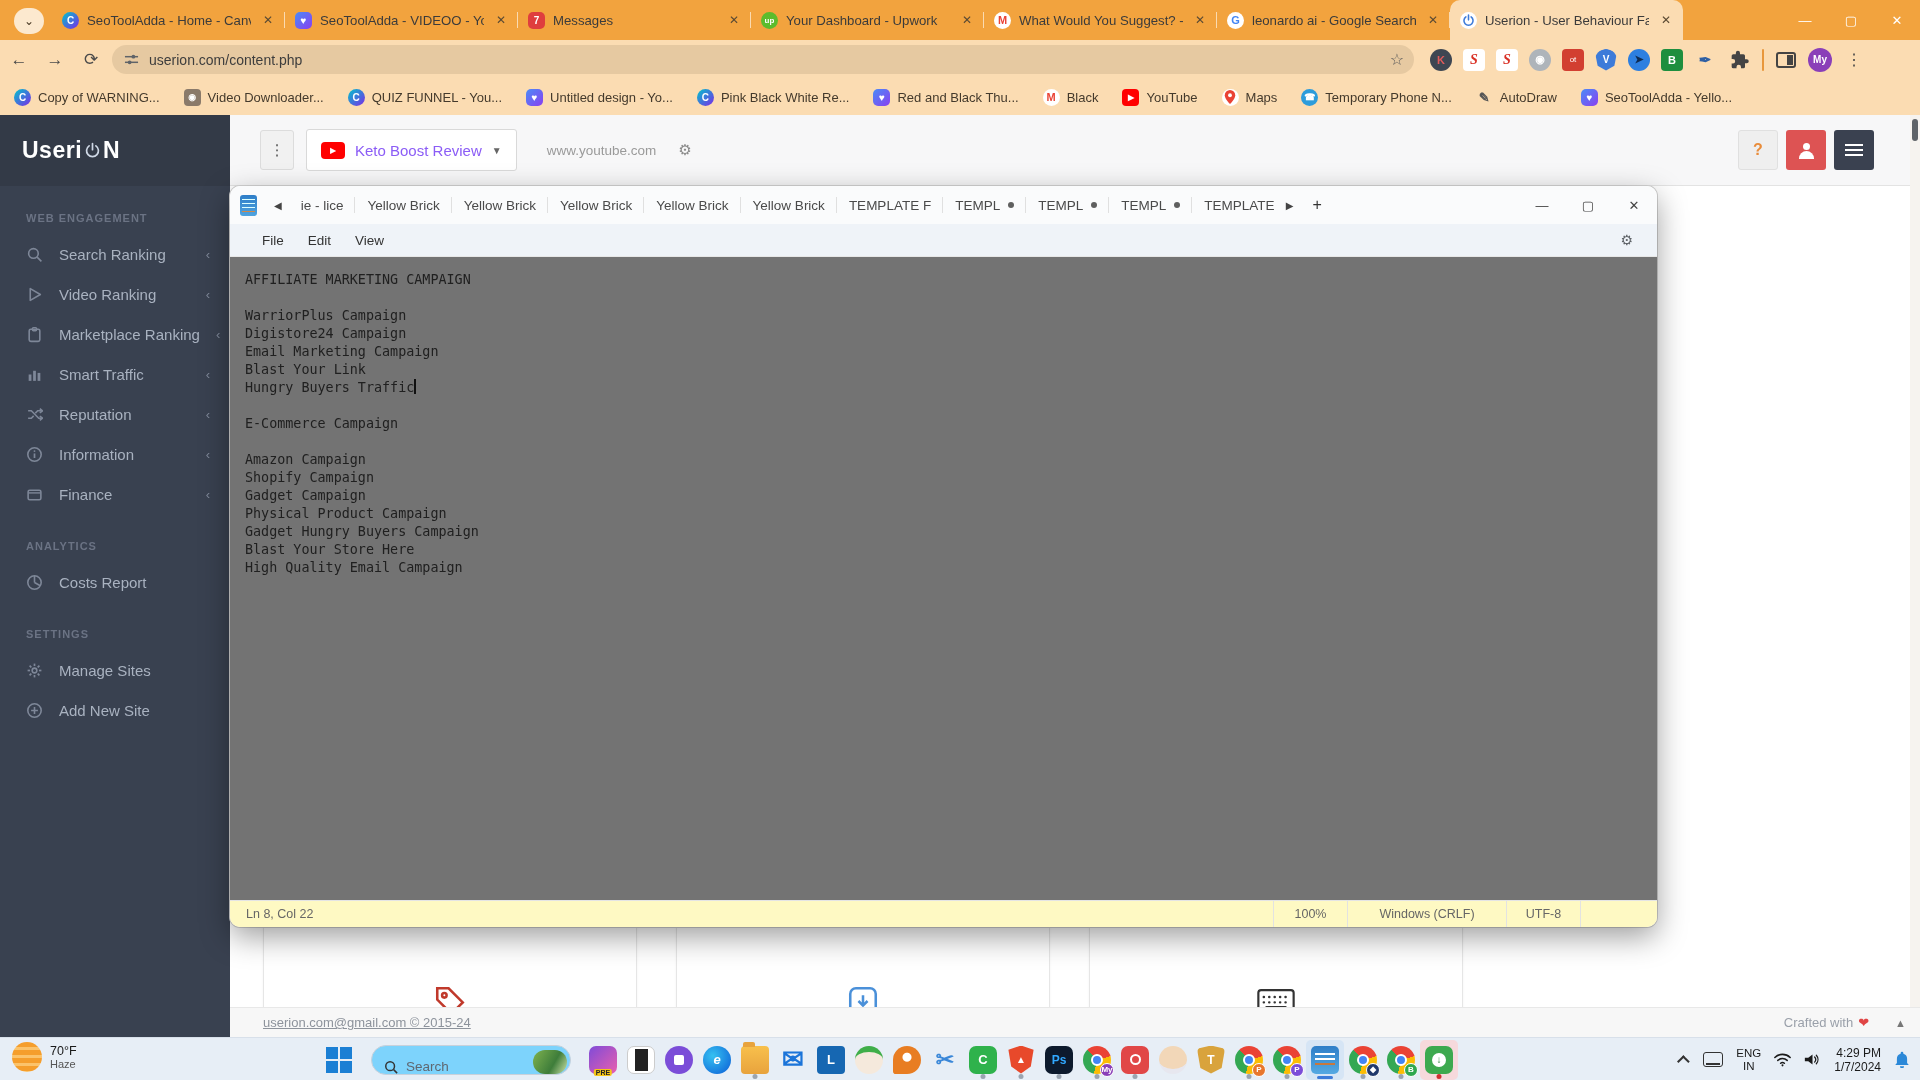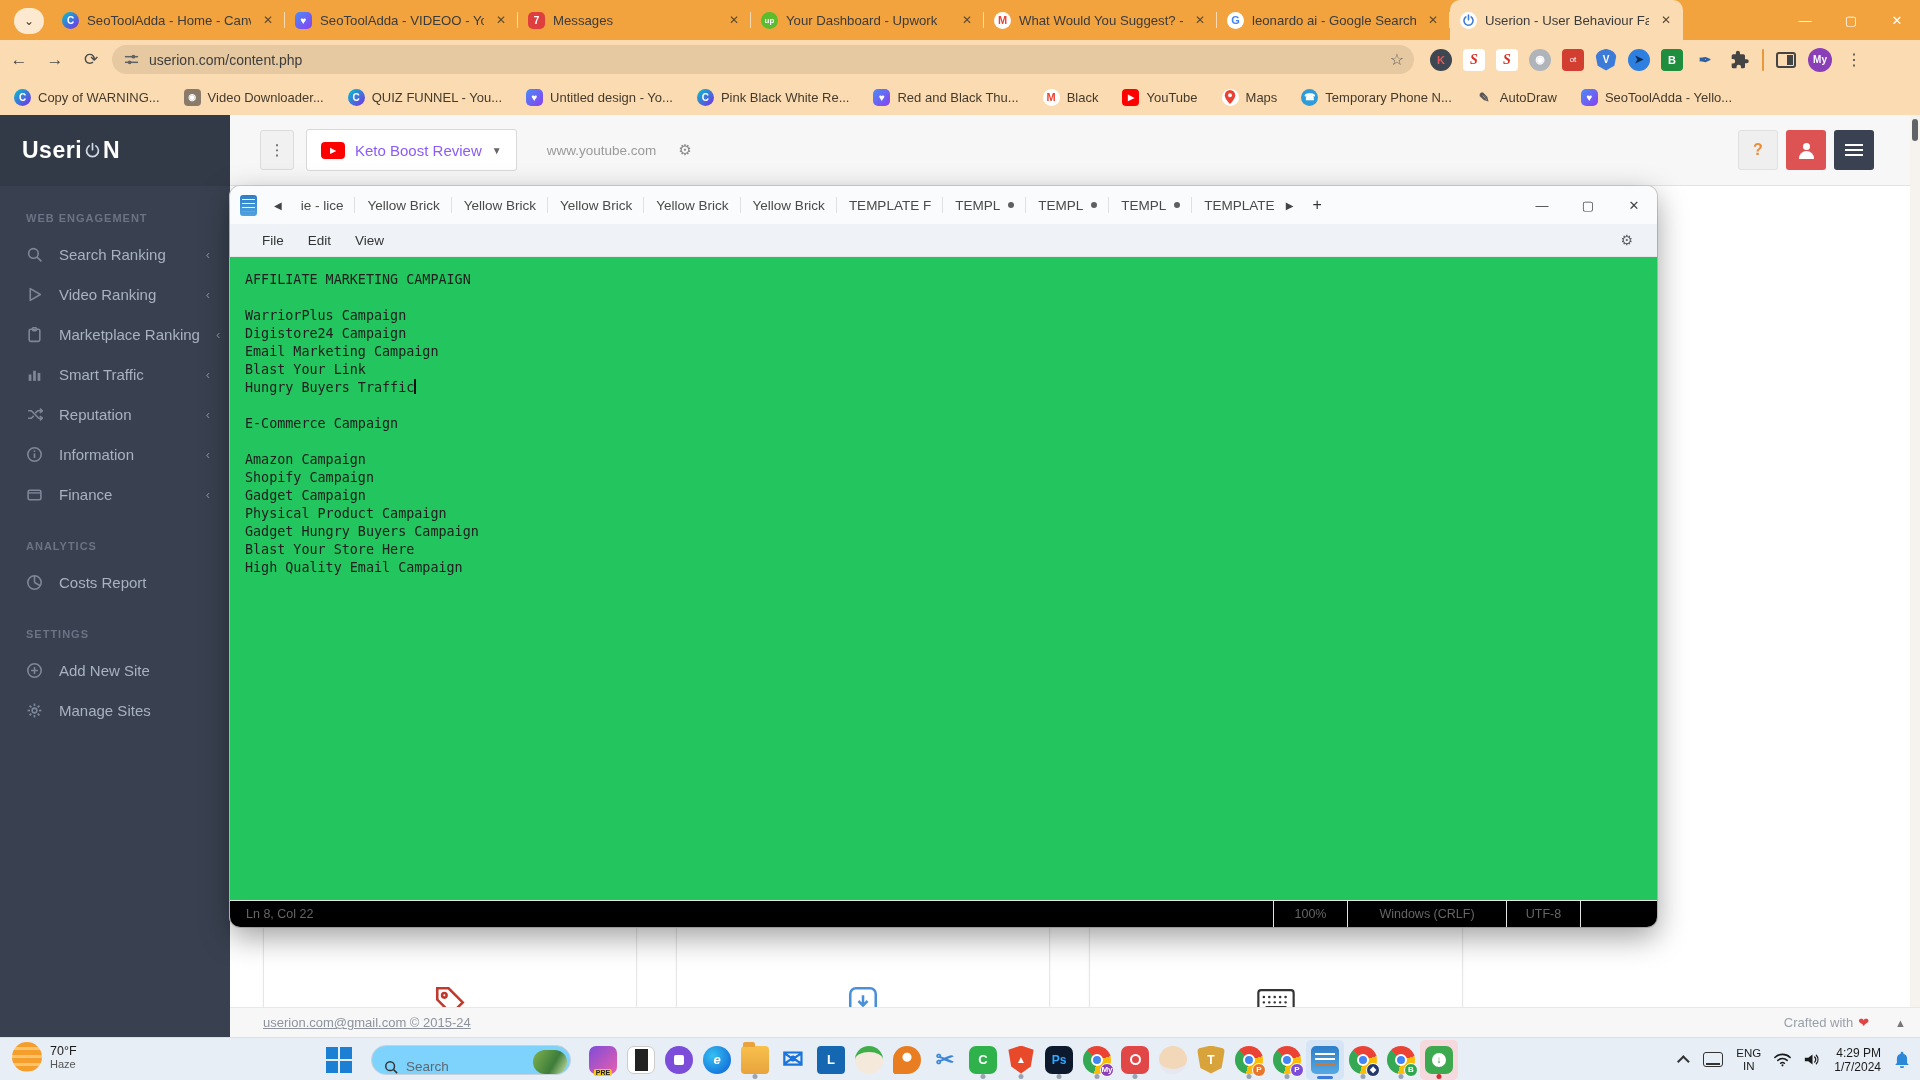--- a/index.html
+++ b/index.html
@@ -101,24 +101,24 @@
   #np-tabs { display:flex; height:38px; align-items:center; overflow:hidden; max-width:990px; }
   .np-tab { height:38px; display:flex; align-items:center; gap:8px; padding:0 12px; font-size:13.5px; color:#4a4a4a; position:relative; white-space:nowrap; }
   .np-tab:not(.active):after { content:""; position:absolute; right:0; top:11px; height:16px; width:1px; background:#E0E0E0; }
   .np-dirty { width:6px; height:6px; border-radius:50%; background:#5f5f5f; }
   .np-plus { color:#333; font-size:16px; padding:0 12px; }
   .np-wc { margin-left:auto; display:flex; }
   .np-wc span { width:46px; height:38px; display:flex; align-items:center; justify-content:center; color:#444; font-size:13px; }
   .np-menubar { height:33px; background:#EFF3F8; display:flex; align-items:center; padding-left:20px; gap:2px; border-bottom:1px solid #E7E7E7; }
   .np-menu { font-size:13.5px; color:#333; padding:5px 12px; border-radius:4px; }
   .np-gear { margin-left:auto; margin-right:24px; color:#5f6368; font-size:14px; }
-  #np-editor { flex:1; background:#22c55e; padding:14px 0 0 15px; overflow:hidden; font-family:"DejaVu Sans Mono","Liberation Mono",monospace; font-size:13.4px; line-height:18px; color:#202020; }
+  #np-editor { flex:1; background:#737373; padding:14px 0 0 15px; overflow:hidden; font-family:"DejaVu Sans Mono","Liberation Mono",monospace; font-size:13.4px; line-height:18px; color:#202020; }
   #np-editor .line { white-space:pre; height:18px; }
   .cursor { display:inline-block; width:1.5px; height:15px; background:#111; vertical-align:-2px; }
-  .np-status { height:27px; background:#000000; border-top:1px solid #E4E4E4; display:flex; align-items:center; font-size:12.5px; color:#666; }
+  .np-status { height:27px; background:#fef9c3; border-top:1px solid #E4E4E4; display:flex; align-items:center; font-size:12.5px; color:#666; }
   .np-status .pos { padding-left:16px; flex:1; }
   .np-status .cell { height:27px; display:flex; align-items:center; justify-content:center; border-left:1px solid #E2E2E2; }
   .np-status .z { width:74px; } .np-status .eol { width:159px; } .np-status .enc { width:74px; } .np-status .pad { width:77px; }
 
   
   #taskbar { position:absolute; left:0; top:1037px; width:1920px; height:43px; background:#E7EEF6; border-top:1px solid #D8E0EA; }
   #tb-weather { position:absolute; left:12px; top:4px; display:flex; align-items:center; gap:8px; }
   .sun { width:30px; height:30px; border-radius:50%; background:repeating-linear-gradient(#F59E2C 0 5px,#FBC36B 5px 8px); }
   #tb-weather .t { font-size:12.5px; color:#1a1a1a; line-height:14px; }
   #tb-weather .c { font-size:11px; color:#555; line-height:13px; }
@@ -419,43 +419,43 @@
             <circle cx="8" cy="8" r="6.3" fill="none" stroke="currentColor" stroke-width="1.5"></circle>
             <path d="M8 8V1.7M8 8l5.5 3" stroke="currentColor" stroke-width="1.5"></path>
           </svg>
         </span>
         <span class="lbl">Costs Report</span>
       </div>
       <div class="sec-label">SETTINGS</div>
       <div class="sb-item">
         <span class="ic">
           <svg width="17" height="17" viewBox="0 0 16 16">
-            <circle cx="8" cy="8" r="6.3" fill="none" stroke="currentColor" stroke-width="1.5"></circle>
-            <path d="M8 4.8v6.4M4.8 8h6.4" stroke="currentColor" stroke-width="1.5"></path>
-          </svg>
-        </span>
-        <span class="lbl">Add New Site</span>
-      </div>
-      <div class="sb-item">
-        <span class="ic">
-          <svg width="17" height="17" viewBox="0 0 16 16">
             <circle cx="8" cy="8" r="2.2" fill="none" stroke="currentColor" stroke-width="1.5"></circle>
             <g stroke="currentColor" stroke-width="1.6">
               <line x1="8" y1="1.5" x2="8" y2="3.8"></line>
               <line x1="8" y1="12.2" x2="8" y2="14.5"></line>
               <line x1="1.5" y1="8" x2="3.8" y2="8"></line>
               <line x1="12.2" y1="8" x2="14.5" y2="8"></line>
               <line x1="3.4" y1="3.4" x2="5" y2="5"></line>
               <line x1="11" y1="11" x2="12.6" y2="12.6"></line>
               <line x1="12.6" y1="3.4" x2="11" y2="5"></line>
               <line x1="5" y1="11" x2="3.4" y2="12.6"></line>
             </g>
           </svg>
         </span>
         <span class="lbl">Manage Sites</span>
+      </div>
+      <div class="sb-item">
+        <span class="ic">
+          <svg width="17" height="17" viewBox="0 0 16 16">
+            <circle cx="8" cy="8" r="6.3" fill="none" stroke="currentColor" stroke-width="1.5"></circle>
+            <path d="M8 4.8v6.4M4.8 8h6.4" stroke="currentColor" stroke-width="1.5"></path>
+          </svg>
+        </span>
+        <span class="lbl">Add New Site</span>
       </div>
     </div>
 </div>
 
 <div id="appheader">
   <div class="kebab-btn">⋮</div>
   <div class="yt-btn">
     <span class="yt-ic">▶</span>
     <span class="lbl">Keto Boost Review</span>
     <span class="caret">▼</span>

